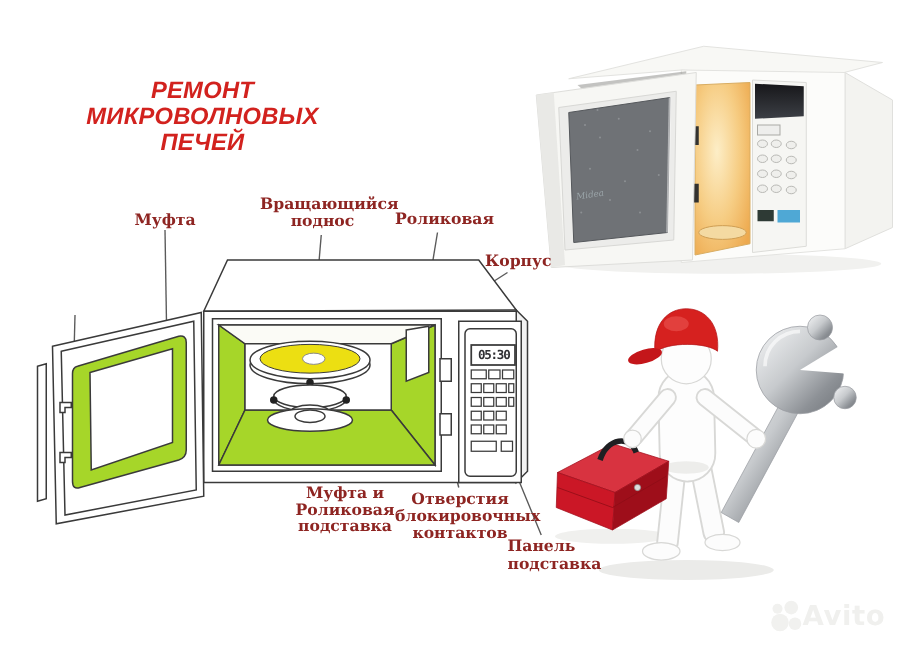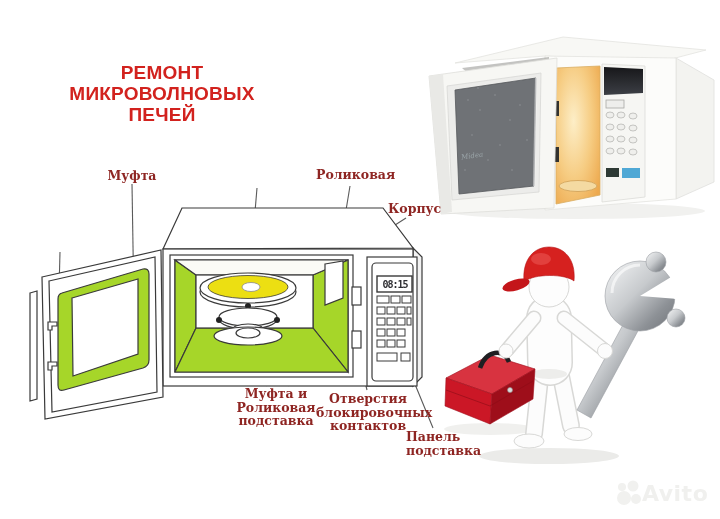--- a/index.html
+++ b/index.html
@@ -2,21 +2,21 @@
 <html><head>
 <meta charset="utf-8">
 <style>
   html,body{margin:0;padding:0;background:#fff;}
   .stage{position:relative;width:720px;height:519px;background:#ffffff;overflow:hidden;
          font-family:"Liberation Sans",sans-serif;}
   .abs{position:absolute;}
   .pre{white-space:pre-line;}
   .title{left:60px;top:62px;width:204px;text-align:center;
          font-family:"Liberation Sans",sans-serif;font-weight:bold;
-         font-size:19px;line-height:21px;color:#d2221e;letter-spacing:.2px;}
+         font-size:19px;line-height:21px;color:#d2221e;letter-spacing:.2px;font-style:italic;}
   .dlabel{font-family:"DejaVu Serif",serif;font-weight:bold;font-size:12.5px;
           line-height:13.5px;color:#8e2522;}
   .c{text-align:center;}
   .digits{left:377px;top:277px;width:36px;height:15px;text-align:center;
           font-family:"DejaVu Sans Mono",monospace;font-weight:bold;font-size:10px;
           line-height:15px;color:#2f2f33;letter-spacing:-1px;}
   .brand{left:461px;top:152px;font-size:7px;font-style:italic;color:#9aa4a8;
          transform:rotate(-8deg);font-family:"DejaVu Serif",serif;}
   .wm-text{left:642px;top:481px;font-size:22px;font-weight:bold;color:#f0f0ee;
            font-family:"DejaVu Sans",sans-serif;letter-spacing:.5px;}
@@ -256,35 +256,37 @@
       <circle cx="636" cy="499" r="5"></circle>
     </g>
   </svg>
 
   <div class="abs title pre">РЕМОНТ
 МИКРОВОЛНОВЫХ
 ПЕЧЕЙ</div>
 
   <div class="abs dlabel pre c" style="left:103px;top:169px;width:58px;">Муфта</div>
 
+  <div class="abs dlabel pre c" style="left:208px;top:156px;width:100px;">Вращающийся
+поднос</div>
 
   <div class="abs dlabel pre c" style="left:316px;top:168px;width:72px;">Роликовая</div>
 
   <div class="abs dlabel pre c" style="left:388px;top:202px;width:50px;">Корпус</div>
 
 
   <div class="abs dlabel pre c" style="left:316px;top:392px;width:104px;">Отверстия
 блокировочных
 контактов</div>
 
   <div class="abs dlabel pre c" style="left:228px;top:387px;width:96px;">Муфта и
 Роликовая
 подставка</div>
 
   <div class="abs dlabel pre" style="left:406px;top:430px;">Панель
 подставка</div>
 
-  <div class="abs digits">08:15</div>
+  <div class="abs digits">05:30</div>
 
   <div class="abs brand">Midea</div>
 
   <div class="abs wm-text">Avito</div>
 </div>
 
 </body></html>

